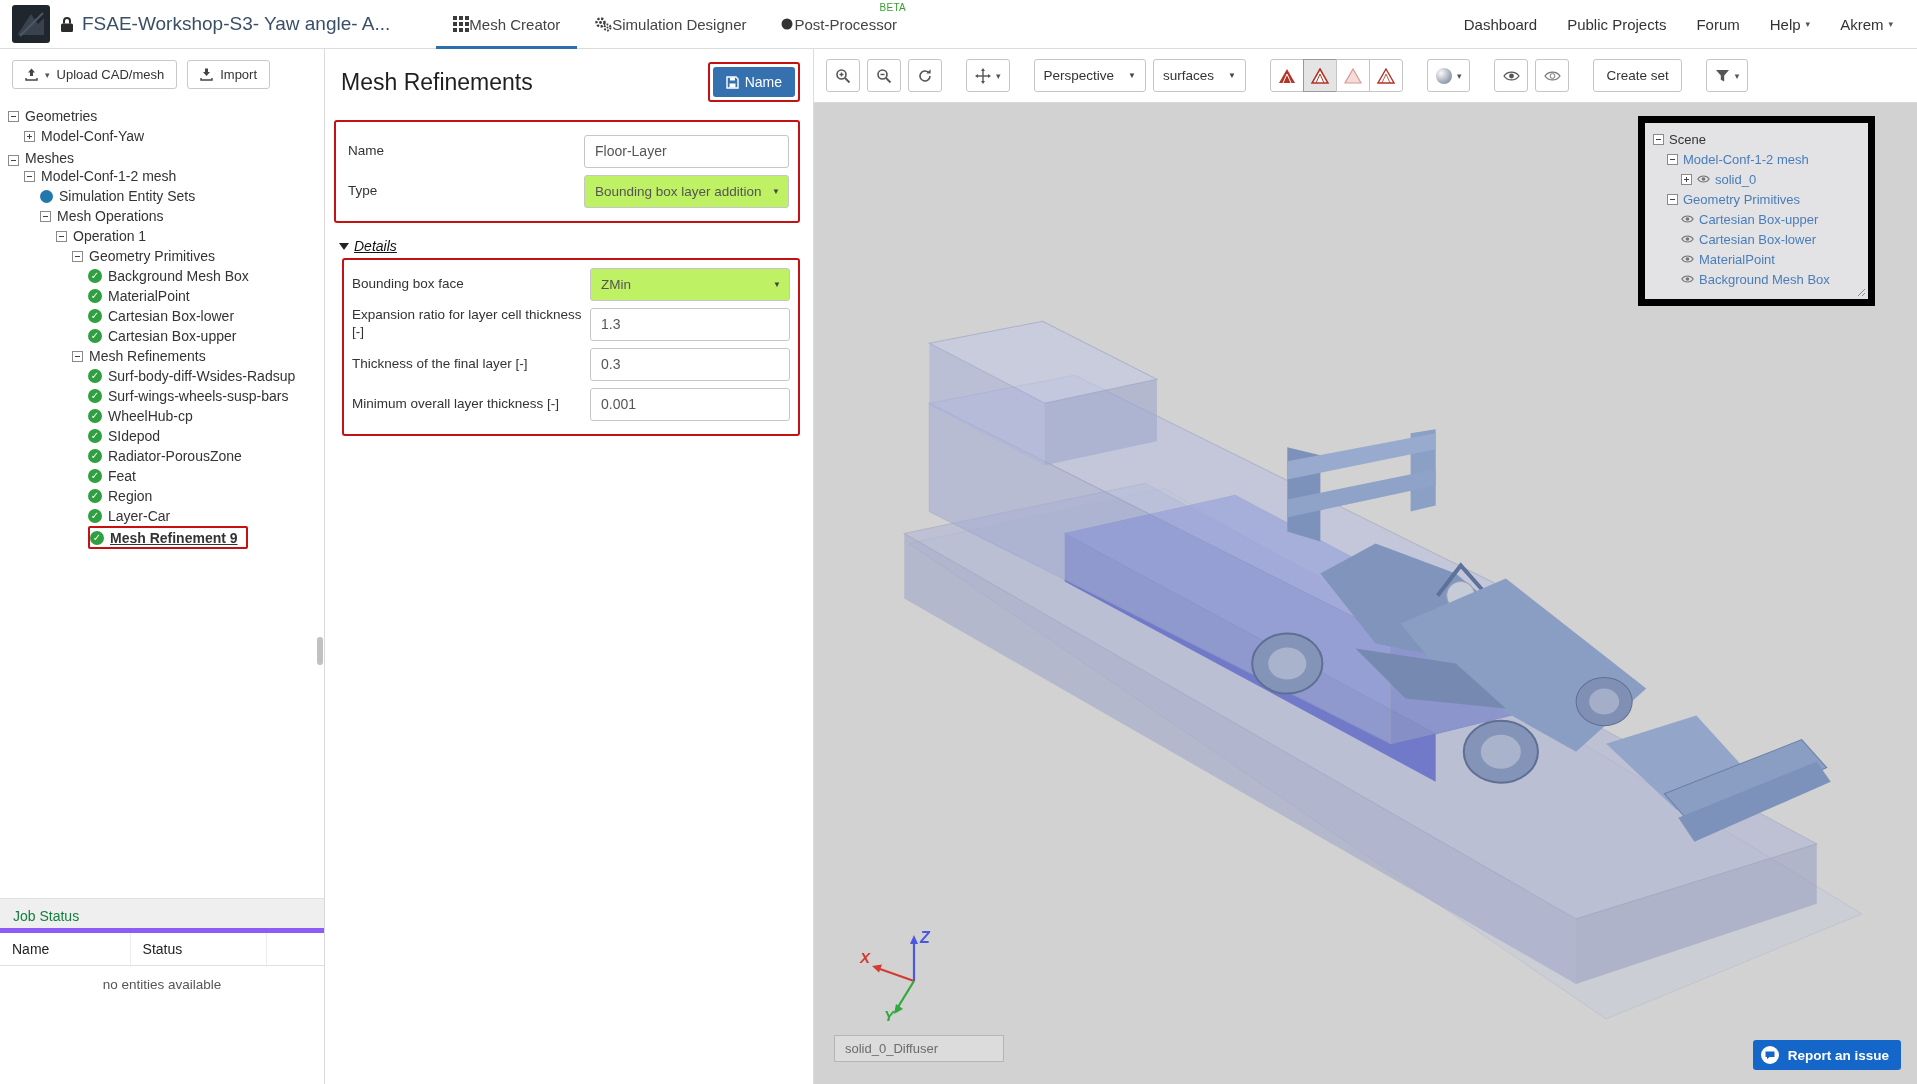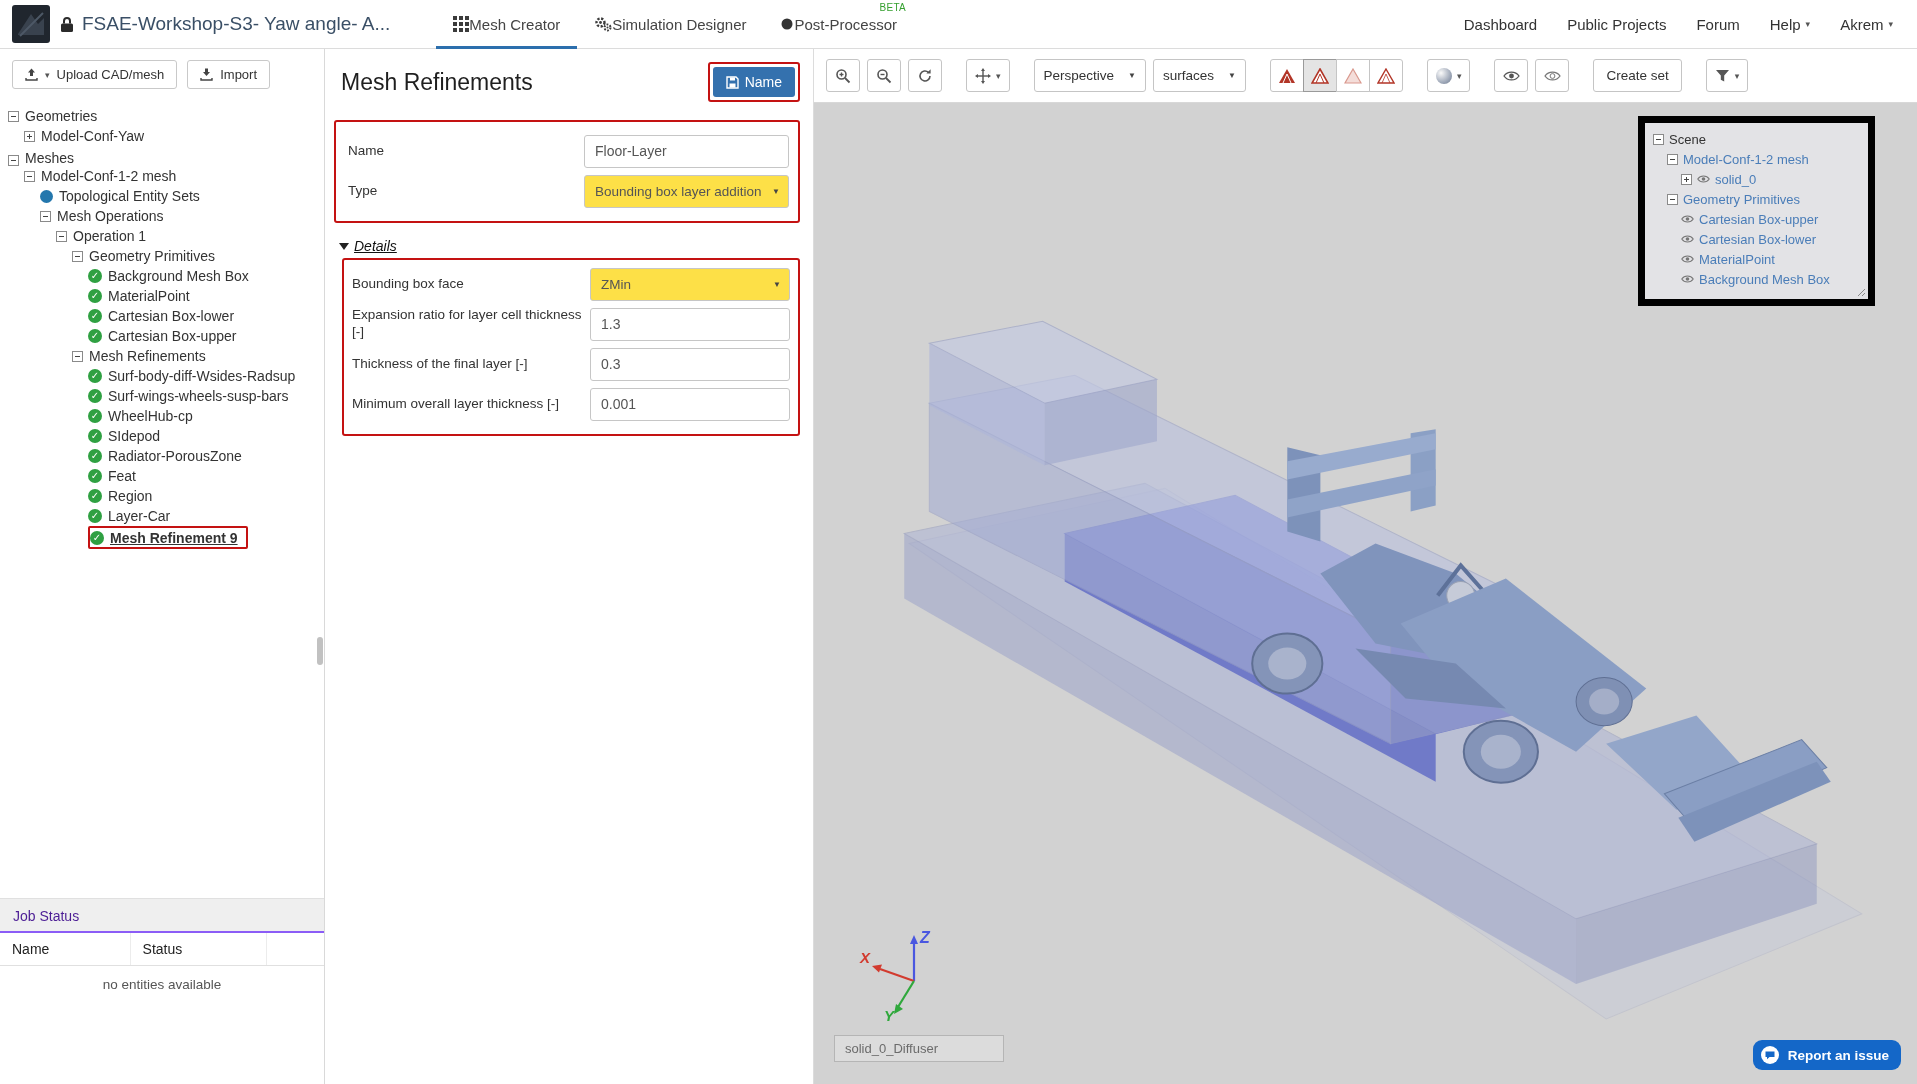--- a/index.html
+++ b/index.html
@@ -33,21 +33,21 @@
 .tree-row.selected{border:2px solid #c41212;border-radius:2px;width:fit-content;padding-right:8px;height:23px}
 .tree-row.selected .tree-label{font-weight:bold;text-decoration:underline}
 .expander{width:11px;height:11px;flex:0 0 11px;border:1px solid #8a8a8a;background:#fff;position:relative;display:inline-block}
 .expander::before{content:"";position:absolute;left:2px;right:2px;top:4px;height:1px;background:#444}
 .expander.plus::after{content:"";position:absolute;top:2px;bottom:2px;left:4px;width:1px;background:#444}
 .check-icon{width:14px;height:14px;flex:0 0 14px;border-radius:50%;background:#2fa042;color:#fff;font-size:10px;line-height:14px;text-align:center;font-weight:bold}
 .dot-icon{width:13px;height:13px;flex:0 0 13px;border-radius:50%;background:#2477ad}
 .sb-spacer{flex:1}
 .sb-thumb{position:absolute;right:1px;top:588px;width:6px;height:28px;background:#c1c1c1;border-radius:3px}
 .job-status{height:186px;border-top:1px solid #e0e0e0;display:flex;flex-direction:column}
-.js-band{background:#efefef;height:34px;line-height:34px;padding-left:13px;font-size:14px;color:#4c1d95;border-bottom:2px solid #8b5cf6}
+.js-band{background:#efefef;height:34px;line-height:34px;padding-left:13px;font-size:14px;color:#15803d;border-bottom:5px solid #8b5cf6}
 .js-header{display:flex;border-bottom:1px solid #e0e0e0}
 .js-col{padding:8px 12px;font-size:14px;color:#222}
 .js-c1{width:40%}
 .js-c2{width:42%;border-left:1px solid #ececec}
 .js-c3{flex:1;border-left:1px solid #ececec}
 .js-empty{text-align:center;padding:11px;color:#555;font-size:13.5px}
 
 
 .panel{width:489px;flex:0 0 489px;border-right:1px solid #dcdcdc;background:#fff;display:flex;flex-direction:column}
 .panel-header{display:flex;align-items:flex-start;justify-content:space-between;padding:13px 13px 0 16px}
@@ -56,21 +56,21 @@
 .save-wrap{padding:3px}
 .save-btn{display:flex;align-items:center;gap:6px;background:#3471ae;color:#fff;border:none;border-radius:3px;padding:7px 13px;font-size:14px;cursor:pointer;font-family:inherit}
 .form{margin-top:10px}
 .box1{margin:8px 13px 0 9px;padding:9px 9px 10px 12px}
 .box2{margin:2px 13px 0 17px;padding:4px 8px 10px 8px}
 .frm-row{display:flex;align-items:center;gap:8px;min-height:40px}
 .frm-label{flex:1;font-size:13.5px;color:#333;line-height:1.25}
 .frm-ctl{width:205px;flex:0 0 205px}
 .box2 .frm-ctl{width:200px;flex:0 0 200px}
 .frm-input{width:100%;height:33px;border:1px solid #c6c6c6;border-radius:3px;padding:0 10px;font-size:14px;color:#555;font-family:inherit;background:#fff}
-.select{position:relative;width:100%;height:33px;border:1px solid #c6c6c6;border-radius:3px;background:#fde047;display:flex;align-items:center;padding:0 24px 0 10px;cursor:pointer}
+.select{position:relative;width:100%;height:33px;border:1px solid #c6c6c6;border-radius:3px;background:#bef264;display:flex;align-items:center;padding:0 24px 0 10px;cursor:pointer}
 .sel-text{font-size:13.5px;color:#555;white-space:nowrap;overflow:hidden}
 .sel-caret{position:absolute;right:8px;top:50%;transform:translateY(-50%);font-size:8px;color:#444}
 .details-toggle{margin:15px 0 4px 14px;display:flex;align-items:center;gap:5px;cursor:pointer}
 .tri-down{width:0;height:0;border-left:5px solid transparent;border-right:5px solid transparent;border-top:7px solid #222}
 .details-label{font-size:14px;font-style:italic;text-decoration:underline;color:#111}
 
 
 .viewport{flex:1;display:flex;flex-direction:column;min-width:0}
 .vp-toolbar{height:54px;flex:0 0 54px;background:#fff;border-bottom:1px solid #d8d8d8;display:flex;align-items:center;padding:0 12px;gap:7px}
 .tb-btn{width:34px;height:33px;border:1px solid #c5c5c5;border-radius:3px;background:#fff;display:flex;align-items:center;justify-content:center;cursor:pointer;flex:0 0 auto}
@@ -90,21 +90,21 @@
 .scene-svg{position:absolute;inset:0;width:100%;height:100%}
 
 .scene-overlay{position:absolute;top:13px;right:42px;width:237px;background:rgba(228,228,231,.93);border:7px solid #000000;padding:6px 6px 10px 6px;font-size:13px}
 .ov-row{height:20px;display:flex;align-items:center;gap:5px;white-space:nowrap;cursor:pointer}
 .ov-label{color:#4a7db8}
 .ov-label.dark{color:#333}
 .ov-resize{position:absolute;right:2px;bottom:2px}
 
 .gizmo{position:absolute;left:42px;bottom:62px}
 .vp-tooltip{position:absolute;left:20px;bottom:22px;min-width:170px;background:#dcdcdc;border:1px solid #b5b5b5;color:#6b6b6b;font-size:13px;padding:5px 10px}
-.report-btn{position:absolute;right:16px;bottom:14px;display:flex;align-items:center;gap:8px;background:#1467c8;color:#fff;border:none;border-radius:9px;padding:5px 12px 5px 7px;font-size:13.5px;font-weight:bold;cursor:pointer;font-family:inherit}
+.report-btn{position:absolute;right:16px;bottom:14px;display:flex;align-items:center;gap:8px;background:#1467c8;color:#fff;border:none;border-radius:3px;padding:5px 12px 5px 7px;font-size:13.5px;font-weight:bold;cursor:pointer;font-family:inherit}
 </style>
 </head>
 <body>
 
 <div class="app">
 
   <header class="navbar">
     <svg class="logo" viewBox="0 0 38 38">
         <rect width="38" height="38" rx="3" fill="#20262e"></rect>
         <path d="M6 29 L19 9 L26 19 L32 13 V30 H6 Z" fill="#39424e"></path>
@@ -208,21 +208,21 @@
           <div class="tree-row" style="margin-left: 8px; align-items: flex-end;">
             <span class="expander minus"></span>
             <span class="tree-label">Meshes</span>
           </div>
           <div class="tree-row" style="margin-left: 24px;">
             <span class="expander minus"></span>
             <span class="tree-label">Model-Conf-1-2 mesh</span>
           </div>
           <div class="tree-row" style="margin-left: 40px;">
             <span class="dot-icon"></span>
-            <span class="tree-label">Topological Entity Sets</span>
+            <span class="tree-label">Simulation Entity Sets</span>
           </div>
           <div class="tree-row" style="margin-left: 40px;">
             <span class="expander minus"></span>
             <span class="tree-label">Mesh Operations</span>
           </div>
           <div class="tree-row" style="margin-left: 56px;">
             <span class="expander minus"></span>
             <span class="tree-label">Operation 1</span>
           </div>
           <div class="tree-row" style="margin-left: 72px;">

